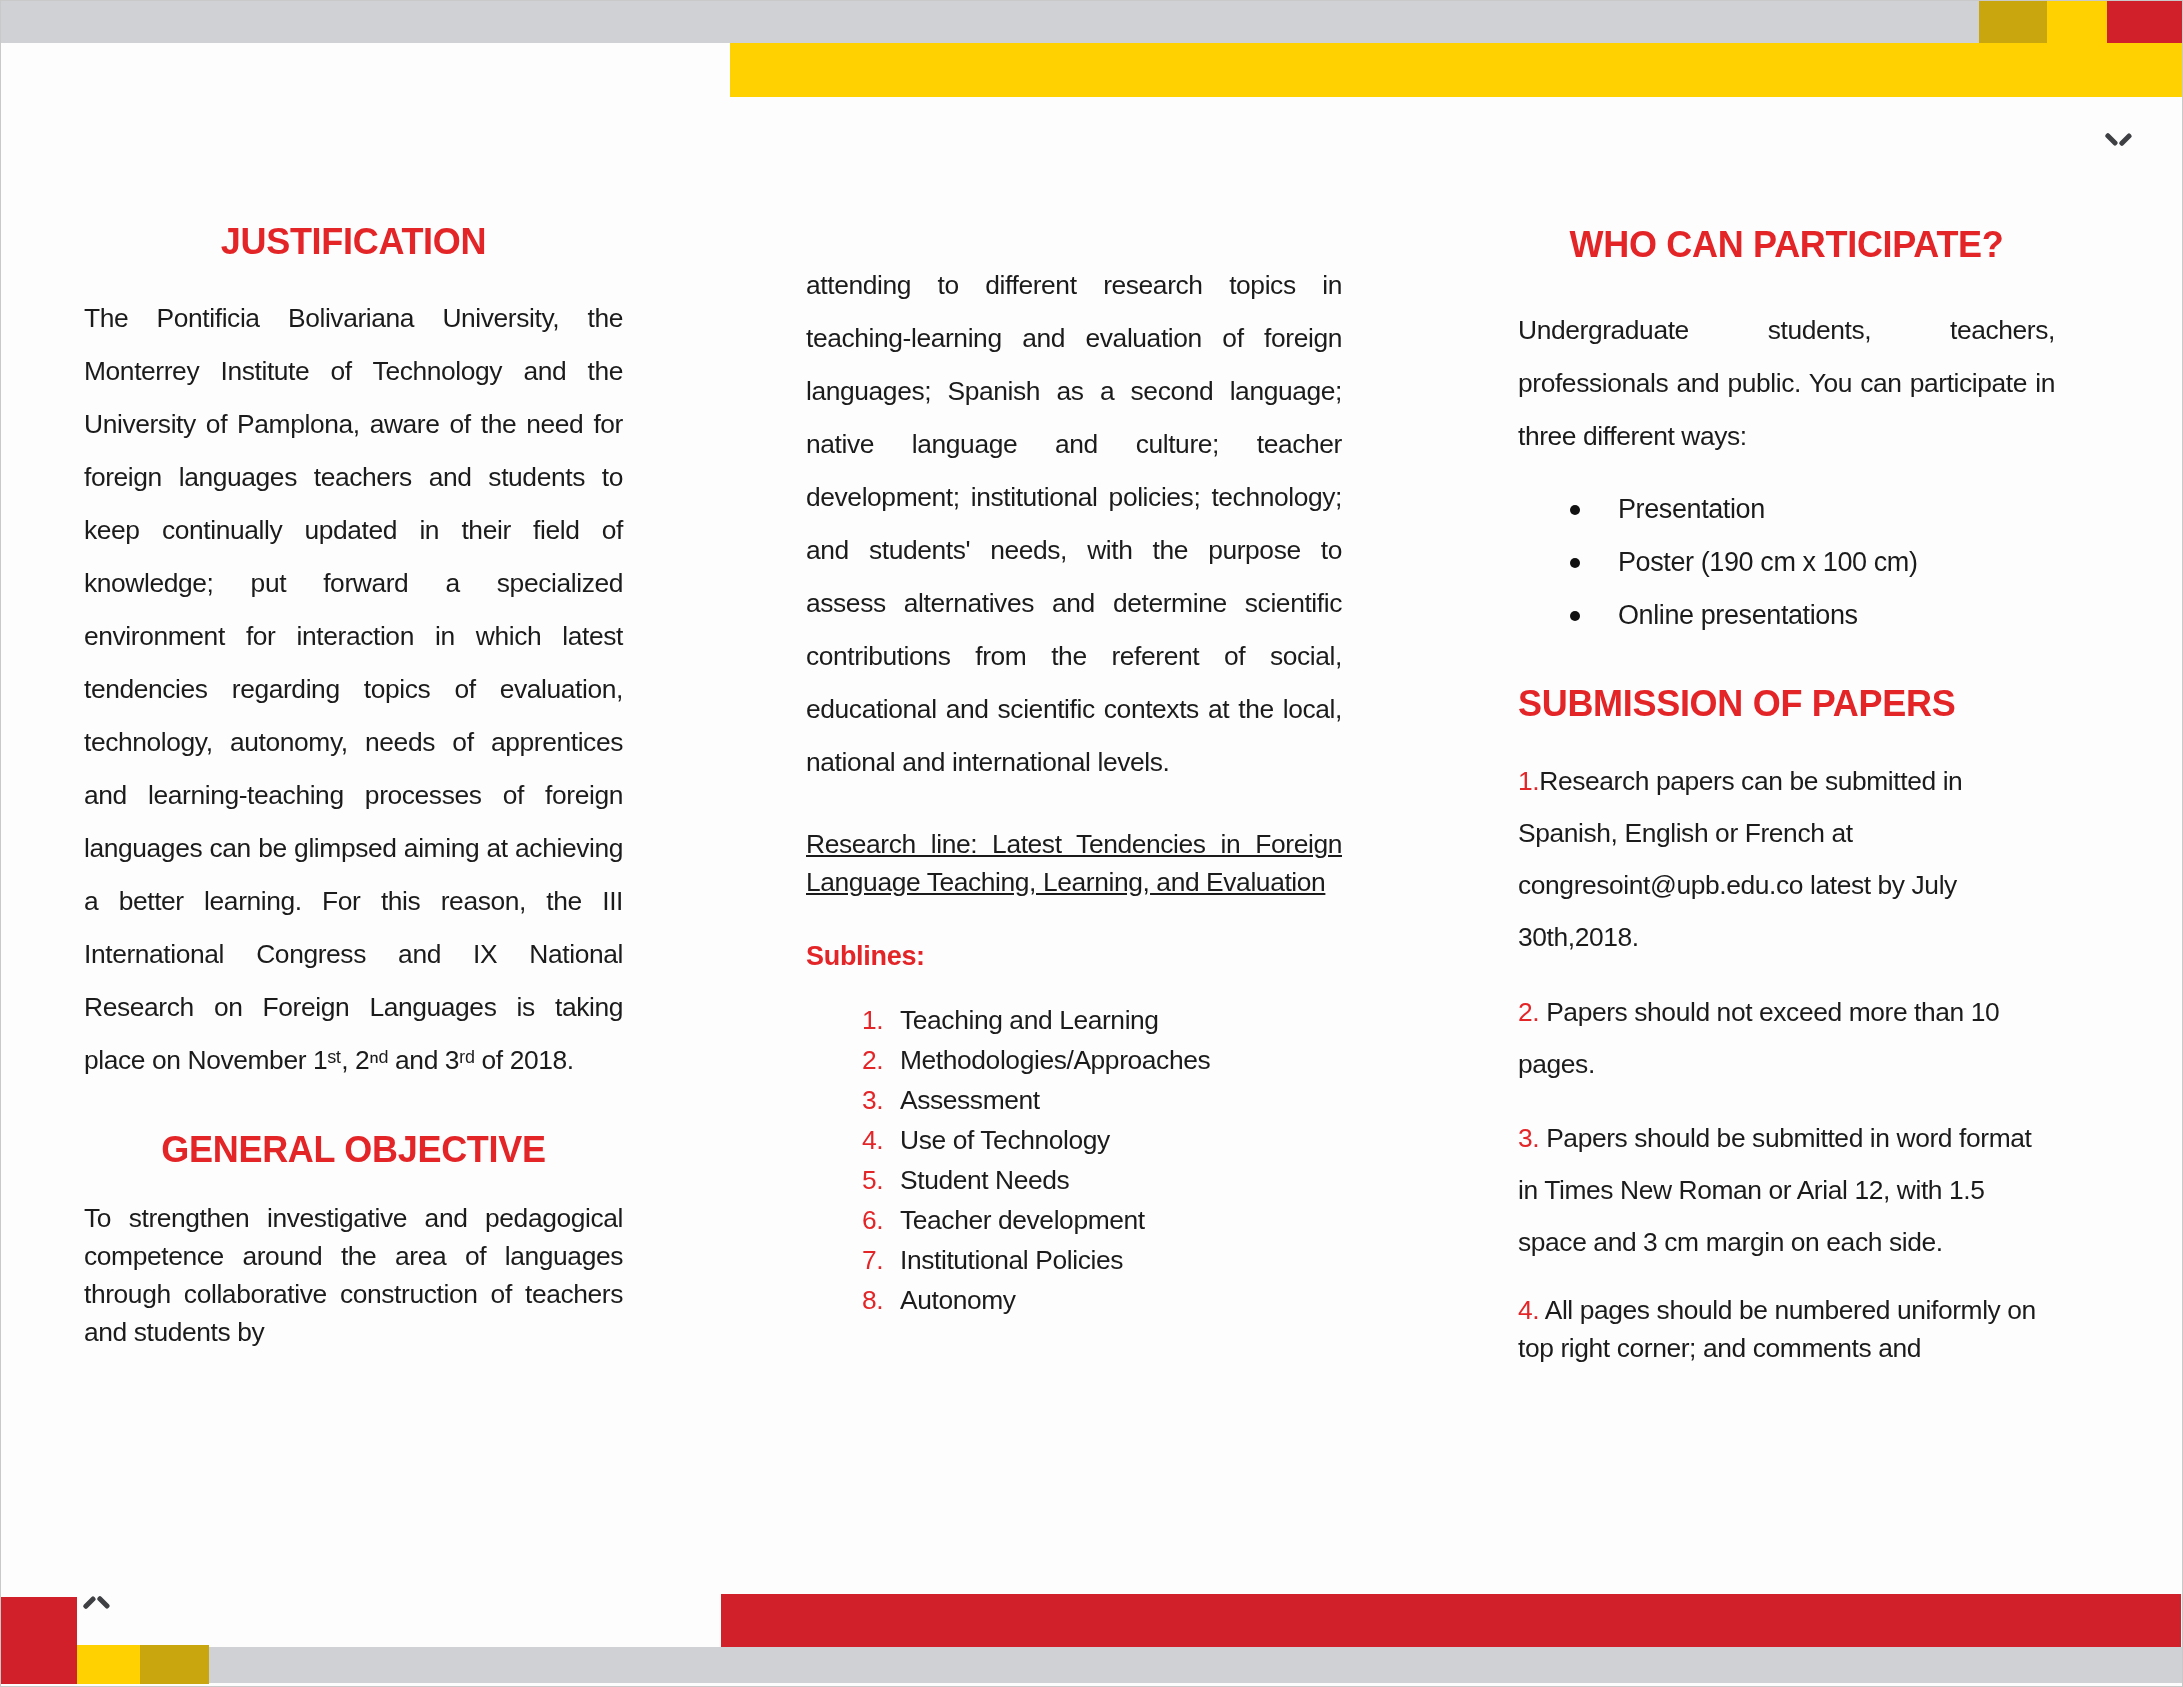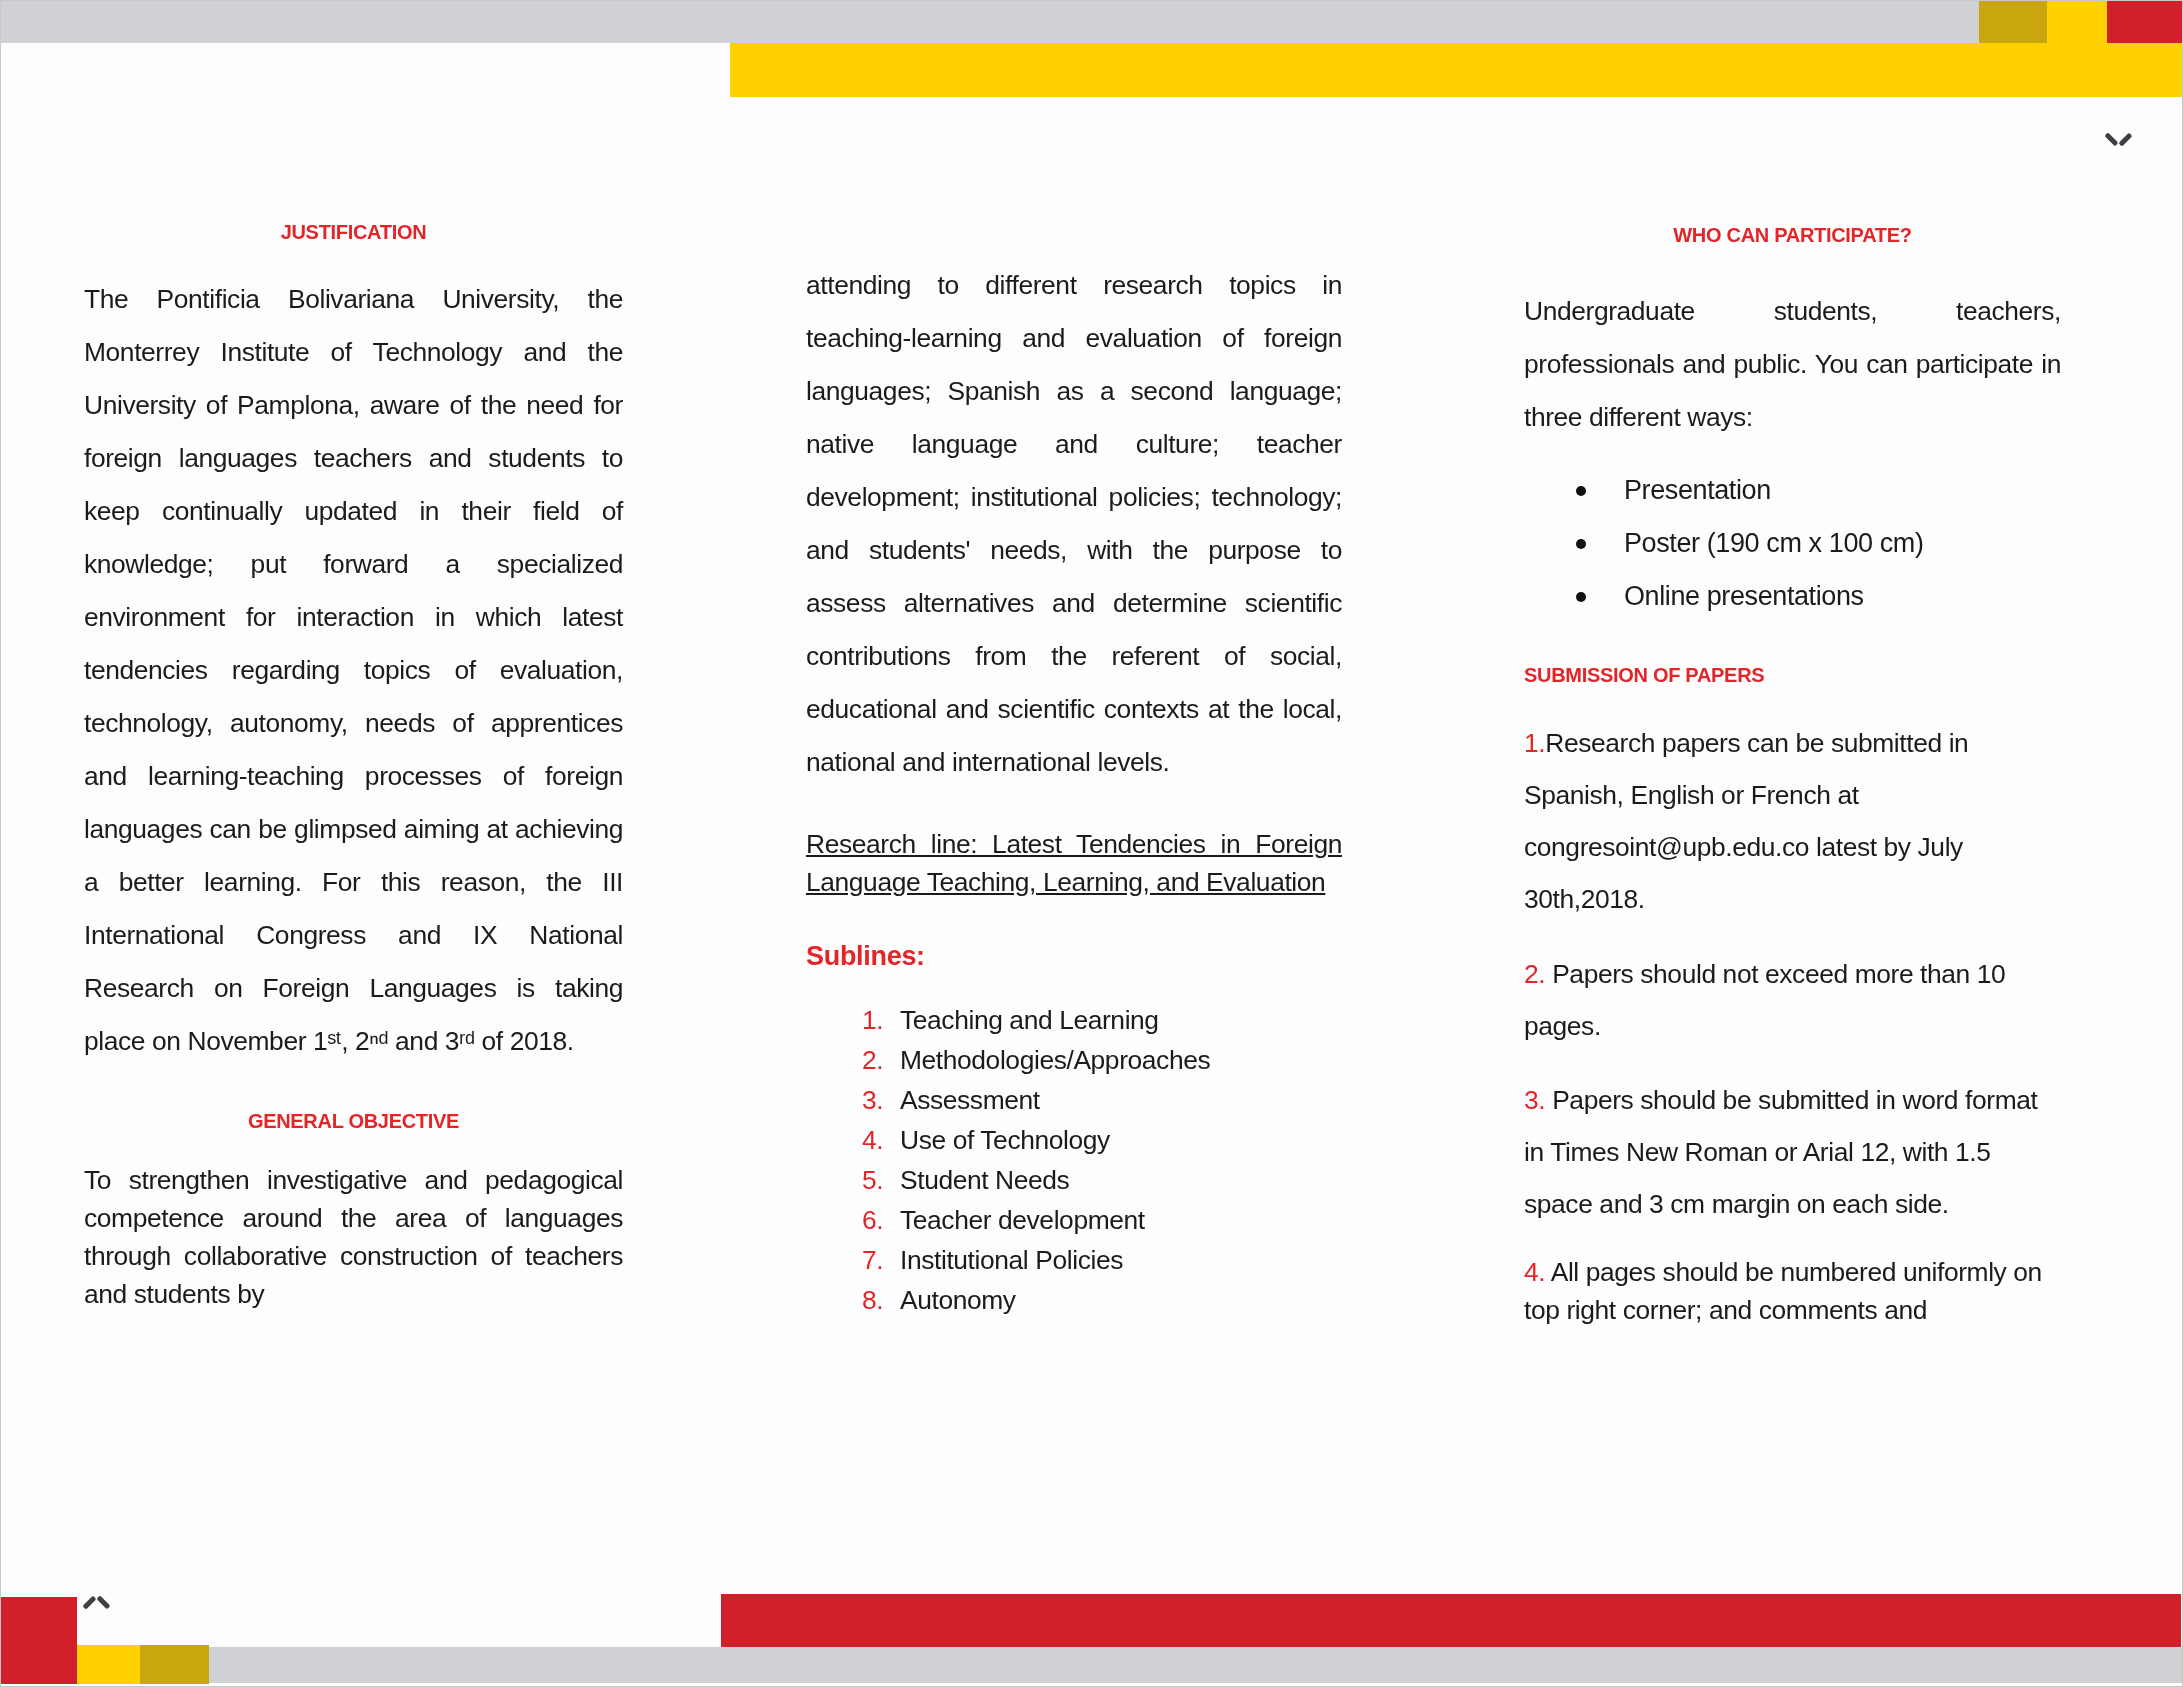--- a/index.html
+++ b/index.html
@@ -8,27 +8,27 @@
     background:#FDFDFE;border:0.7px solid #C9C9C9;overflow:hidden;
     font-family:"Liberation Sans","DejaVu Sans",sans-serif;color:#1B1B1B;
   }
   .decor{position:absolute;}
   
   .body-text{margin:0;font-size:26.4px;letter-spacing:-0.4px;font-weight:400;}
   .justify{text-align:justify;text-justify:inter-word;}
   .lh80{line-height:53px;}
   .lh78{line-height:52px;}
   .lh56{line-height:38px;}
-  .heading{margin:0;font-weight:700;font-size:20px;letter-spacing:-0.3px;color:#E42528;}
+  .heading{margin:0;font-weight:700;font-size:36px;letter-spacing:-0.3px;color:#E42528;}
   .heading.center{text-align:center;}
   .red{color:#E42528;}
   .col{position:absolute;}
   #col1{left:83px;top:220px;width:539px;}
   #col2{left:805px;top:258px;width:536px;}
-  #col3{left:1517px;top:223px;width:537px;margin-left:6px;}
+  #col3{left:1517px;top:223px;width:537px;}
   #col1 .heading{margin-bottom:29px;}
   #col1 .heading.second{margin-top:42px;margin-bottom:28px;}
   .research-line{margin-top:36px;text-decoration:underline;}
   .sublines-heading{margin-top:40px;font-size:27px;}
   ol.sublines{list-style:none;margin:28px 0 0 0;padding:0 0 0 56px;}
   ol.sublines li{display:flex;line-height:40px;font-size:26.4px;letter-spacing:-0.4px;}
   ol.sublines .num{flex:0 0 38px;color:#E42528;}
   #col3 .participate{margin-top:38px;}
   ul.bullets{list-style:none;margin:20px 0 0 0;padding:0 0 0 52px;}
   ul.bullets li{display:flex;align-items:center;line-height:53px;font-size:27px;letter-spacing:-0.4px;}

